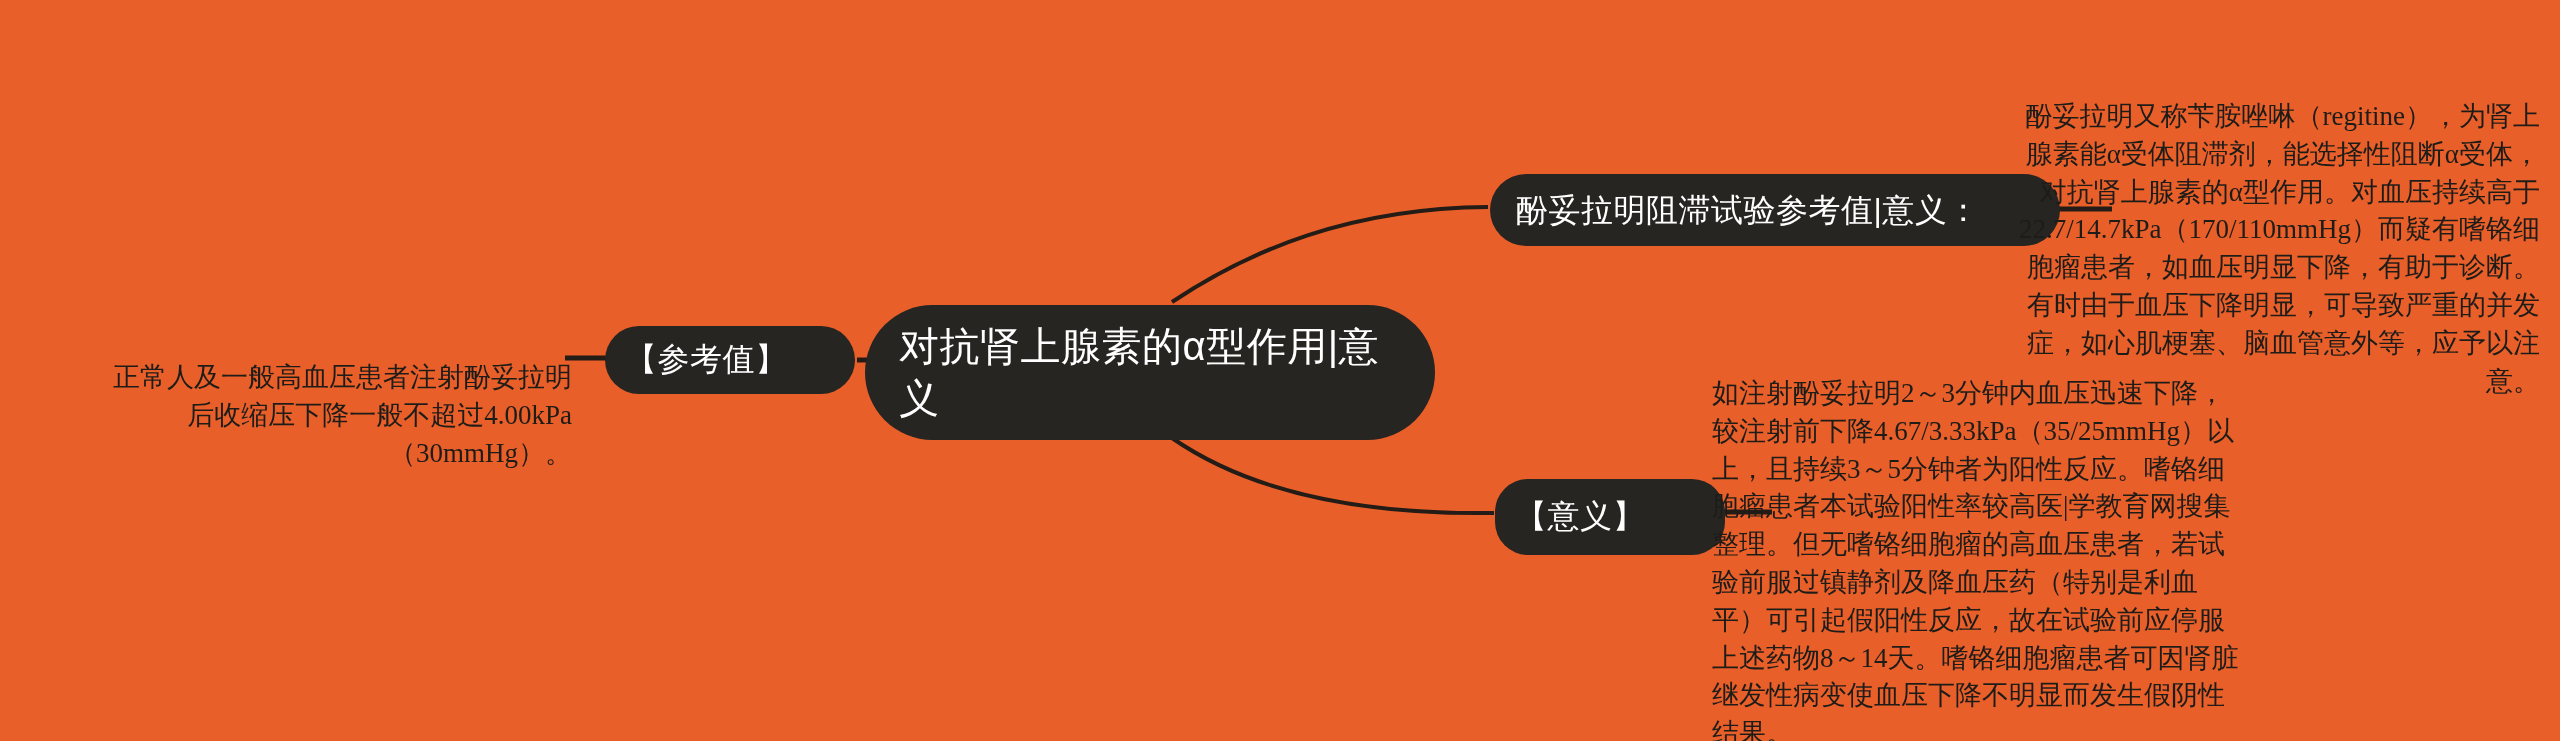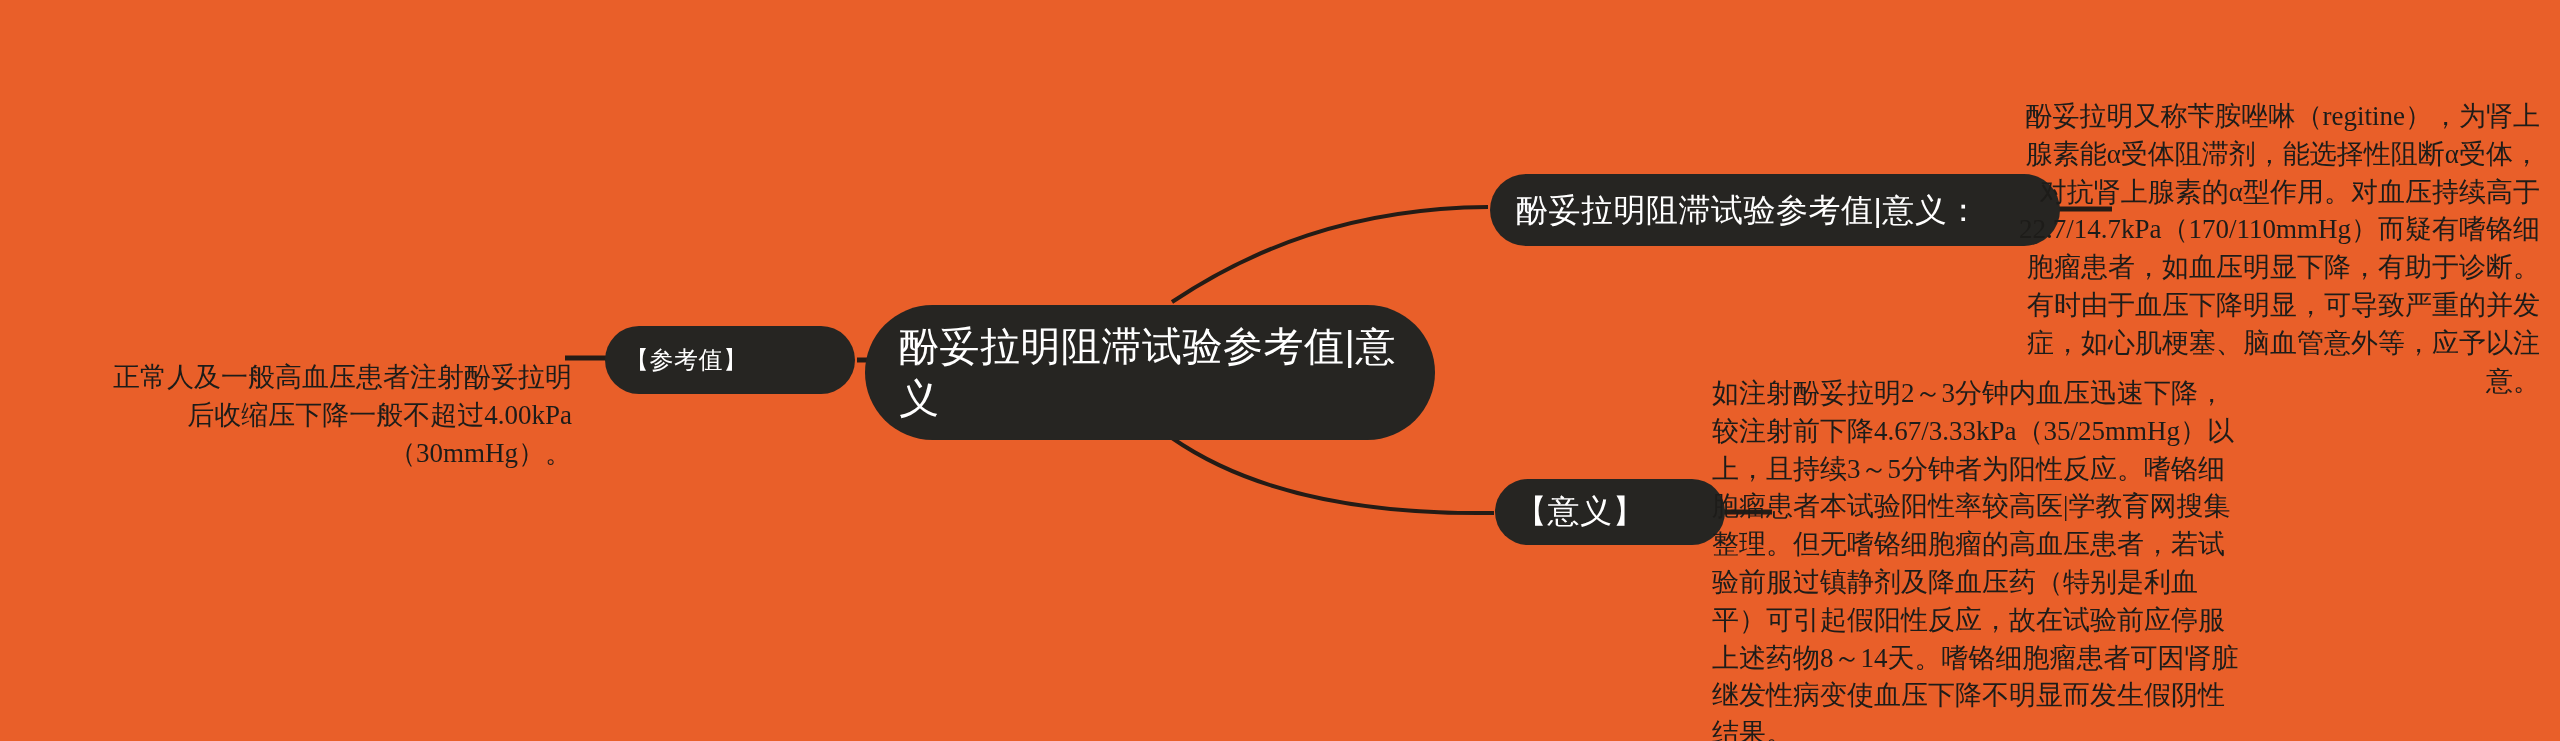--- a/index.html
+++ b/index.html
@@ -34,26 +34,26 @@
   #node-branch-1{
     left:1490px;top:174px;width:570px;height:72px;
     border-radius:36px;
     font-size:32px;line-height:1.2;
     padding:0 26px;
   }
   
   #node-branch-2{
     left:605px;top:326px;width:250px;height:68px;
     border-radius:34px;
-    font-size:24px;
+    font-size:32px;
     padding:0 20px;
   }
   
   #node-branch-3{
-    left:1495px;top:479px;width:230px;height:66px;
+    left:1495px;top:479px;width:230px;height:76px;
     border-radius:33px;
     font-size:32px;
     padding:0 20px;
   }
 
   .leaf-text{
     position:absolute;
     color:#1d1c19;
     font-size:27px;
     line-height:1.40;
@@ -87,21 +87,21 @@
     <line x1="857" y1="360" x2="870" y2="360" stroke="#241C16" stroke-width="5"></line>
 
     <path d="M 1172 438 C 1250 492 1360 515 1494 513" fill="none" stroke="#241C16" stroke-width="4"></path>
 
     <line x1="565" y1="358" x2="607" y2="358" stroke="#241C16" stroke-width="5"></line>
     <line x1="2058" y1="209" x2="2112" y2="209" stroke="#241C16" stroke-width="5"></line>
     <line x1="1723" y1="512" x2="1772" y2="512" stroke="#241C16" stroke-width="5"></line>
   </svg>
 
   <div class="node" id="node-root">
-    <span>酚妥拉明阻滞试验参考值|意义</span>
+    <span>对抗肾上腺素的α型作用|意义</span>
   </div>
 
   <div class="node" id="node-branch-1">
     <span>酚妥拉明阻滞试验参考值|意义：</span>
   </div>
 
   <div class="node" id="node-branch-2">
     <span>【参考值】</span>
   </div>
 

